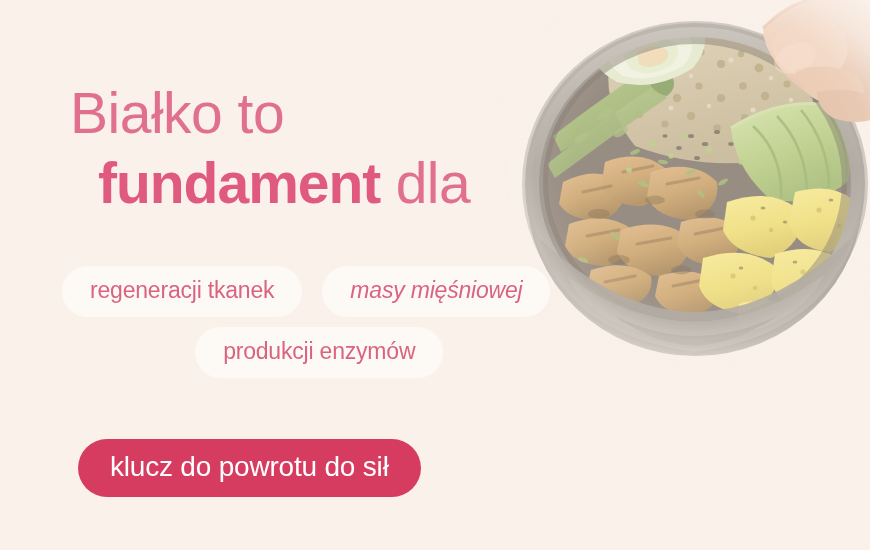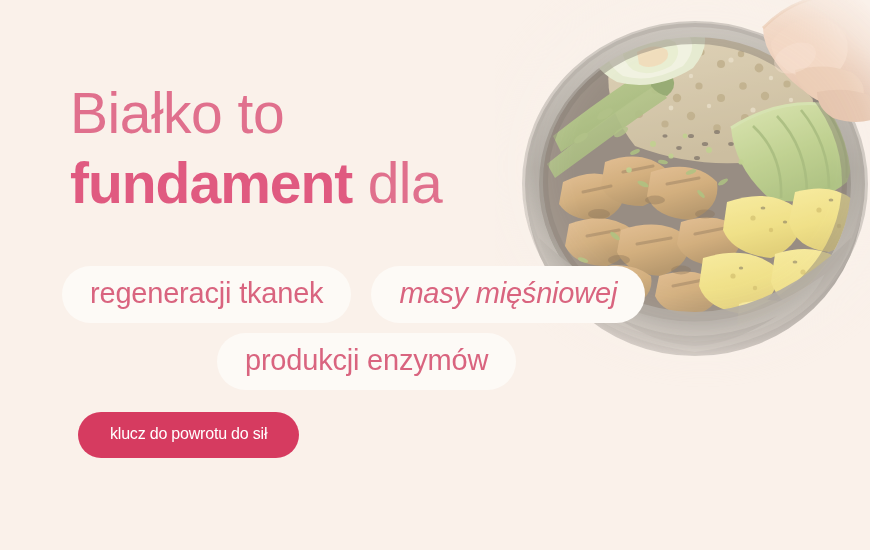--- a/index.html
+++ b/index.html
@@ -78,21 +78,21 @@
     color: #e0708d;
   }
 
   .hl-bold {
     font-size: 57px;
     font-weight: 700;
     color: #e05a80;
     letter-spacing: -1px;
   }
 
-  .line-2 { margin-top: 6px; }
+  .line-2 { margin-top: 6px; margin-left: 28px; }
 
   
   .pill-rows {
     position: absolute;
     left: 62px;
     top: 266px;
     z-index: 6;
   }
 
   .pill-row {
@@ -100,41 +100,41 @@
     align-items: center;
     white-space: nowrap;
   }
 
   .pill-row-1 { margin-left: 0; }
   .pill-row-2 { margin-left: 26px; margin-top: 10px; flex-direction: column; }
 
   .pill {
     background: #fdfaf6;
     color: #d9647f;
-    font-size: 29px;
+    font-size: 23px;
     font-weight: 400;
     border-radius: 40px;
     padding: 13px 28px 15px 28px;
     line-height: 1;
     border: none;
     font-family: "Liberation Sans", sans-serif;
     letter-spacing: -0.2px;
   }
 
   .pill + .pill { margin-left: 20px; font-style: italic; }
 
   
   .cta {
     position: absolute;
     left: 78px;
-    top: 412px;
+    top: 439px;
     z-index: 6;
     background: #d63b60;
     color: #ffffff;
-    font-size: 16px;
+    font-size: 28px;
     font-weight: 400;
     border: none;
     border-radius: 40px;
     padding: 14px 32px 16px 32px;
     line-height: 1;
     font-family: "Liberation Sans", sans-serif;
     letter-spacing: -0.2px;
     cursor: pointer;
     white-space: nowrap;
   }

